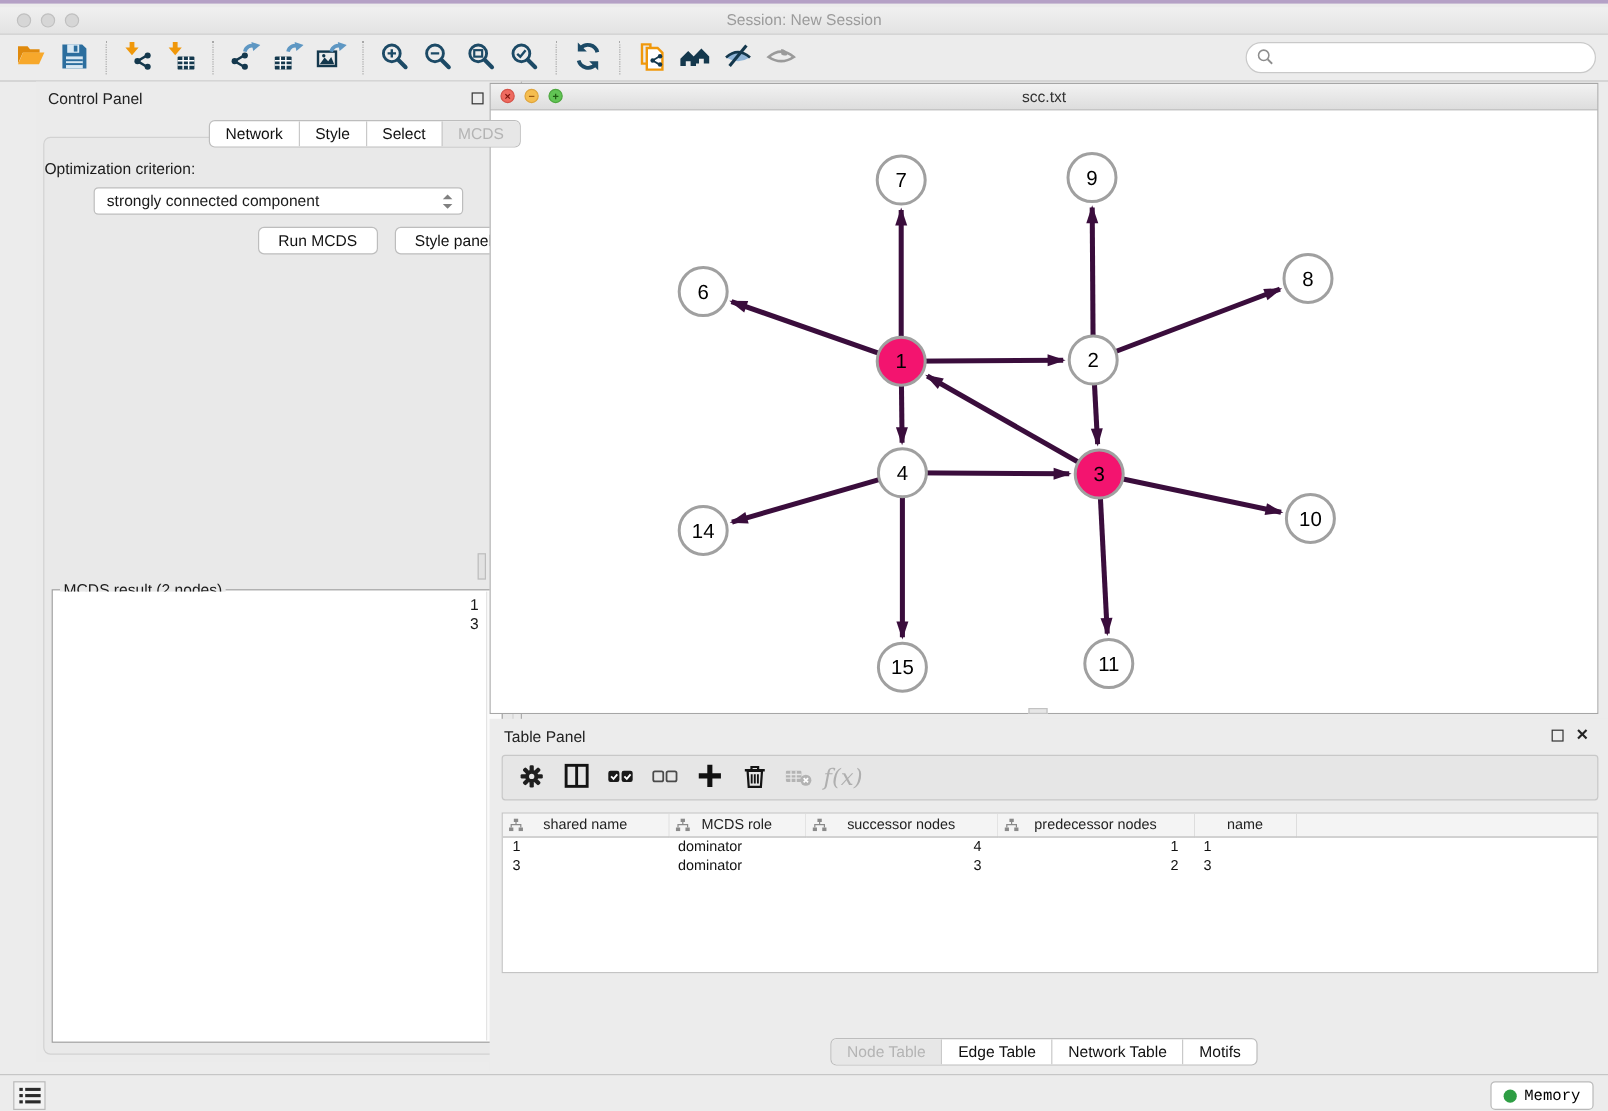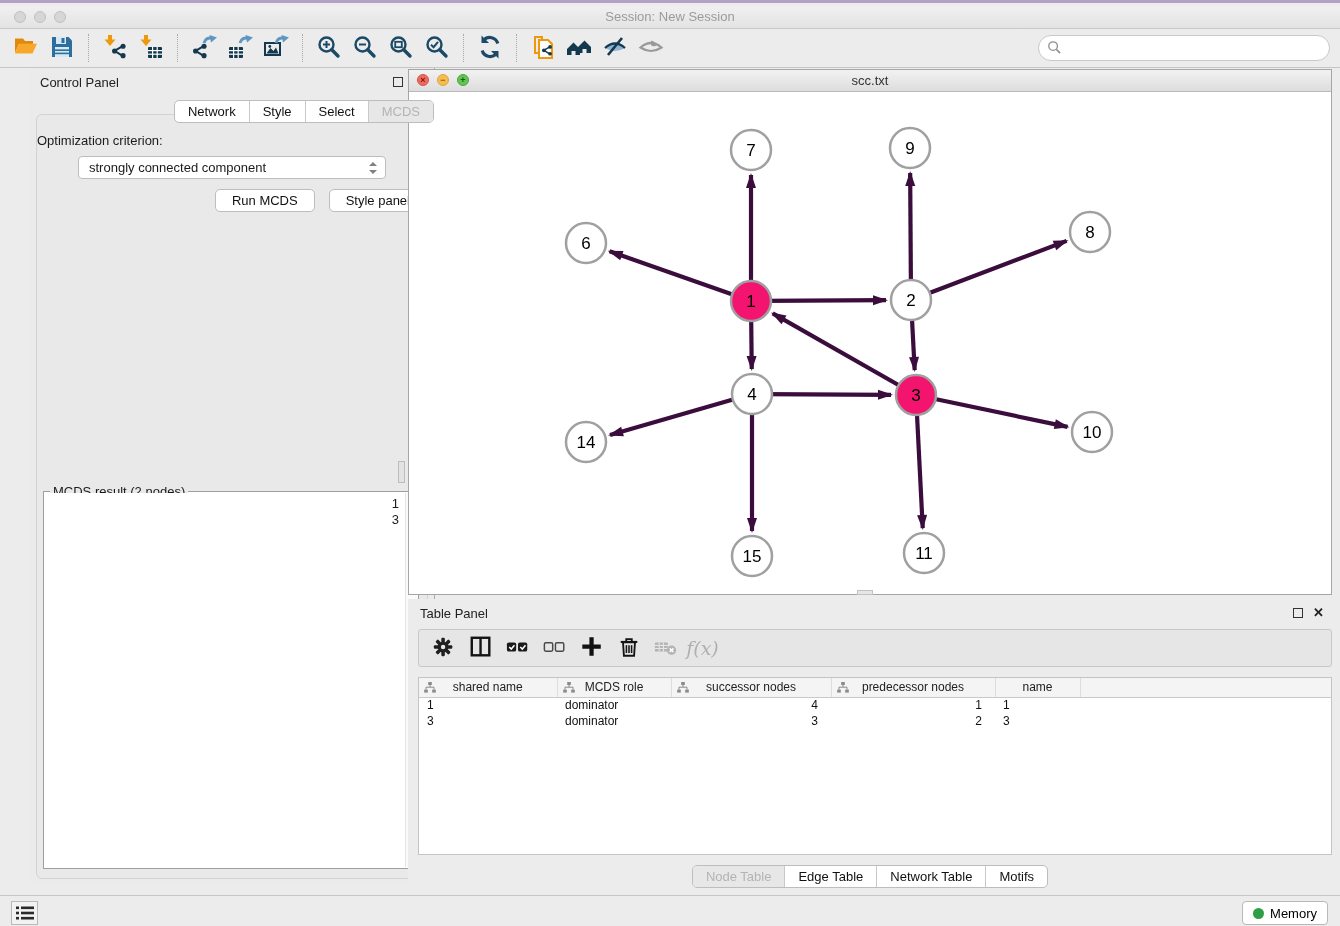--- a/index.html
+++ b/index.html
@@ -74,37 +74,37 @@
   #net-handle { position:absolute; left:448px; bottom:-1px; width:16px; height:5px;
     background:#E6E6E6; border:1px solid #C2C2C2; }
   
   #table-panel { position:absolute; left:408px; top:596px; width:932px; height:294px; background:#ECECEC; }
   #tp-toolbar { position:absolute; left:10px; top:30px; width:914px; height:38px;
     background:#E6E6E6; border:1px solid #C8C8C8; border-radius:3px;
     display:flex; align-items:center; padding-left:8px; gap:4px; }
   .tpt-btn { width:33px; height:30px; display:flex; align-items:center; justify-content:center; background:none; border:none; }
   .tpt-btn svg { width:24px; height:24px; }
   .tpt-btn .fx { font-family:"DejaVu Serif", serif; font-style:italic; font-size:19px; color:#AFAFAF; }
-  #tp-table { position:absolute; left:10px; top:78px; width:914px; height:178px;
+  #tp-table { position:absolute; left:10px; top:78px; width:914px; height:134px;
     background:#fff; border:1px solid #C4C4C4; overflow:hidden; }
   table { border-collapse:collapse; font-size:12px; table-layout:fixed; width:100%; }
   th { height:19px; background:#F4F4F4; border-right:1px solid #DDDDDD; border-bottom:1px solid #C9C9C9;
     font-weight:normal; color:#222; text-align:center; position:relative; overflow:hidden; white-space:nowrap; }
   th .tree { position:absolute; left:5px; top:4px; }
   td { height:16px; padding:0 8px; color:#111; overflow:hidden; white-space:nowrap; }
   td.r { text-align:right; padding-right:13px; }
   #tp-tabs-row { position:absolute; left:0; width:924px; top:266px; text-align:center; }
   
   #statusbar { position:absolute; left:0; top:892px; width:1340px; height:34px;
     background:#ECECEC; border-top:1px solid #C6C6C6; }
   #list-btn { position:absolute; left:11px; top:5px; width:27px; height:24px;
     background:#F2F2F2; border:1px solid #B9B9B9; display:flex; align-items:center; justify-content:center; }
   #memory-btn { position:absolute; right:12px; top:5px; height:24px;
     background:#fff; border:1px solid #B9B9B9; border-radius:4px;
-    display:flex; align-items:center; gap:6px; padding:0 10px; font-size:13px; font-family:Liberation Sans, sans-serif; }
+    display:flex; align-items:center; gap:6px; padding:0 10px; font-size:13px; font-family:Liberation Mono, monospace; }
   #memory-dot { width:11px; height:11px; border-radius:50%; }
 </style>
 </head>
 <body>
 
 <div id="titlebar">
   <div class="lights">
     <div class="light"></div>
     <div class="light"></div>
     <div class="light"></div>

